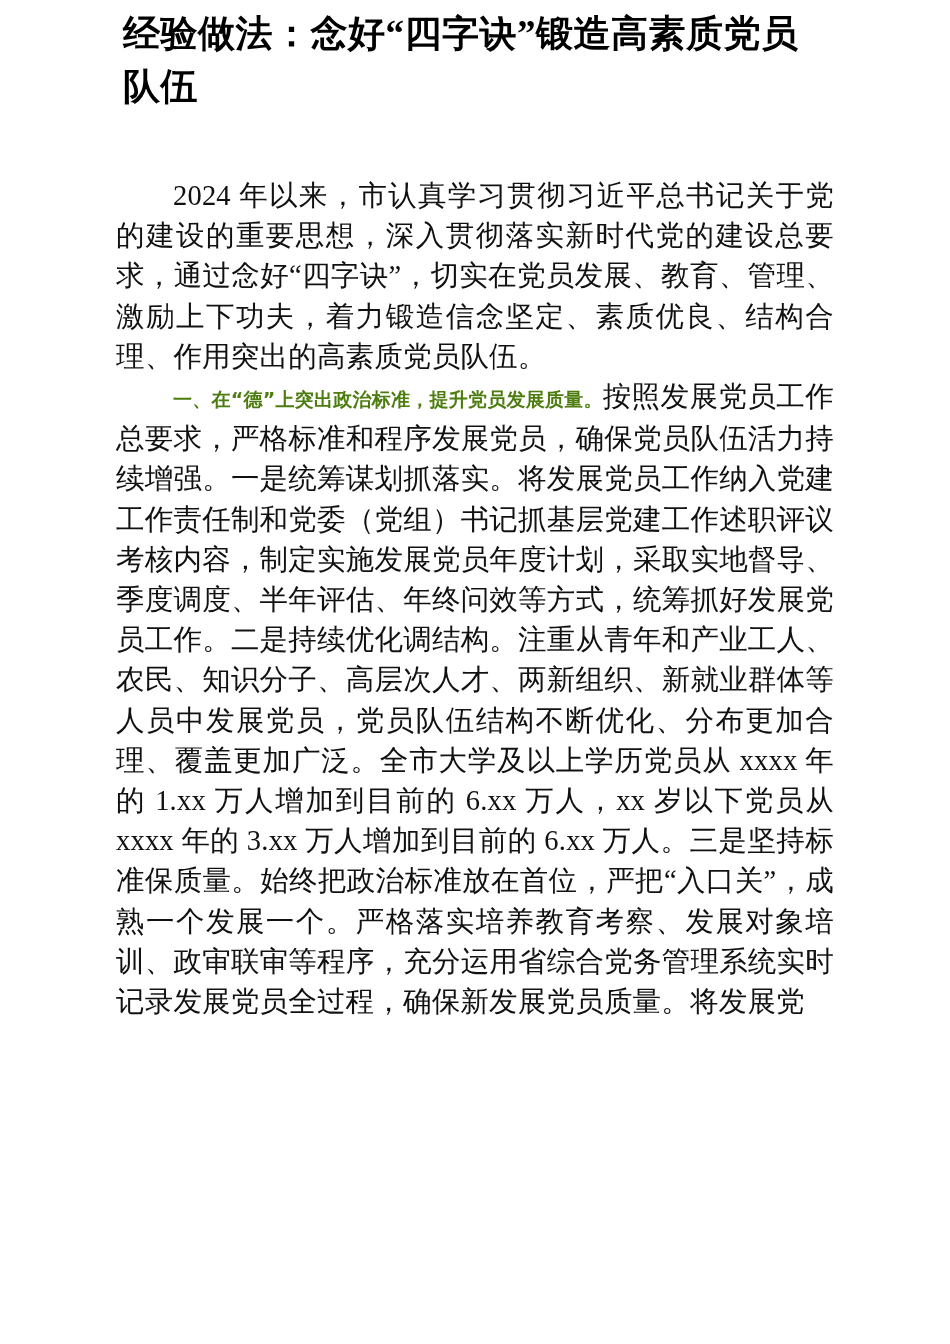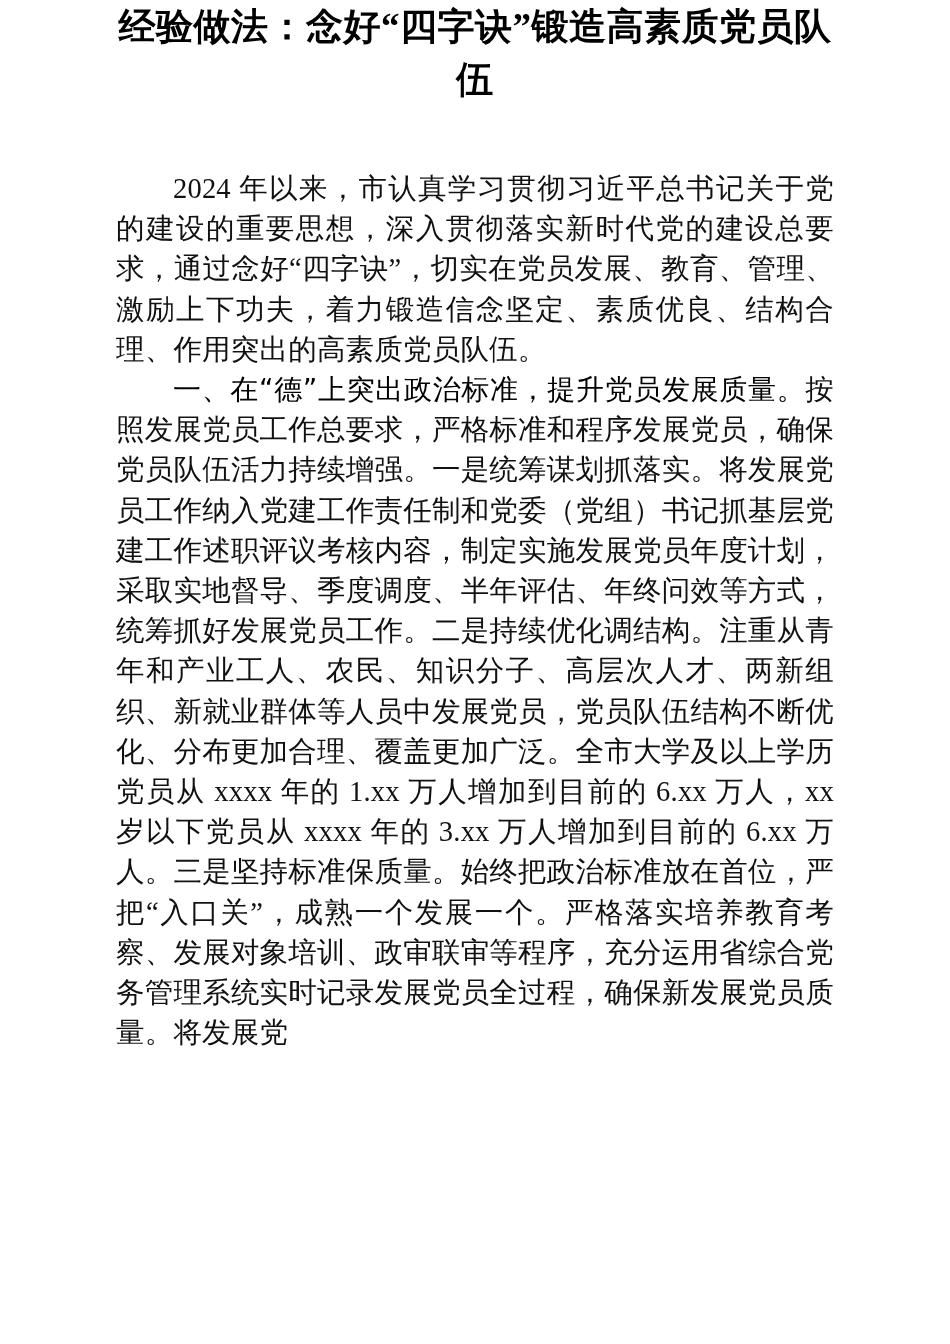--- a/index.html
+++ b/index.html
@@ -20,23 +20,22 @@
     position: absolute;
     left: 116px;
     top: 0;
     width: 718px;
   }
   .doc-title {
     font-family: "Liberation Serif", "DejaVu Serif", serif;
     font-weight: bold;
     font-size: 37px;
     line-height: 53px;
-    text-align: center;
     color: #000000;
-    margin: 0;
+    margin: 7px;
     letter-spacing: 0.5px;
   }
   .body-para {
     font-family: "Liberation Serif", "DejaVu Serif", serif;
     font-size: 28.5px;
     line-height: 40.2px;
     color: #111111;
     text-align: justify;
     text-justify: inter-character;
     text-align-last: left;
@@ -45,24 +44,24 @@
     letter-spacing: 0.2px;
   }
   .para-first {
     margin-top: 63px;
   }
   .para-next {
     margin-top: 0px;
   }
   .section-head {
     font-family: "DejaVu Sans", "Liberation Sans", sans-serif;
-    font-weight: normal;
-    font-size: 28px;
+    font-weight: bold;
+    font-size: 19px;
     letter-spacing: 0px;
-    color: #000000;
+    color: #4d7c0f;
   }
 </style>
 </head>
 <body>
 
 <div class="page">
   <div class="content">
 
     <h1 class="doc-title">经验做法：念好“四字诀”锻造高素质党员队伍</h1>
 

